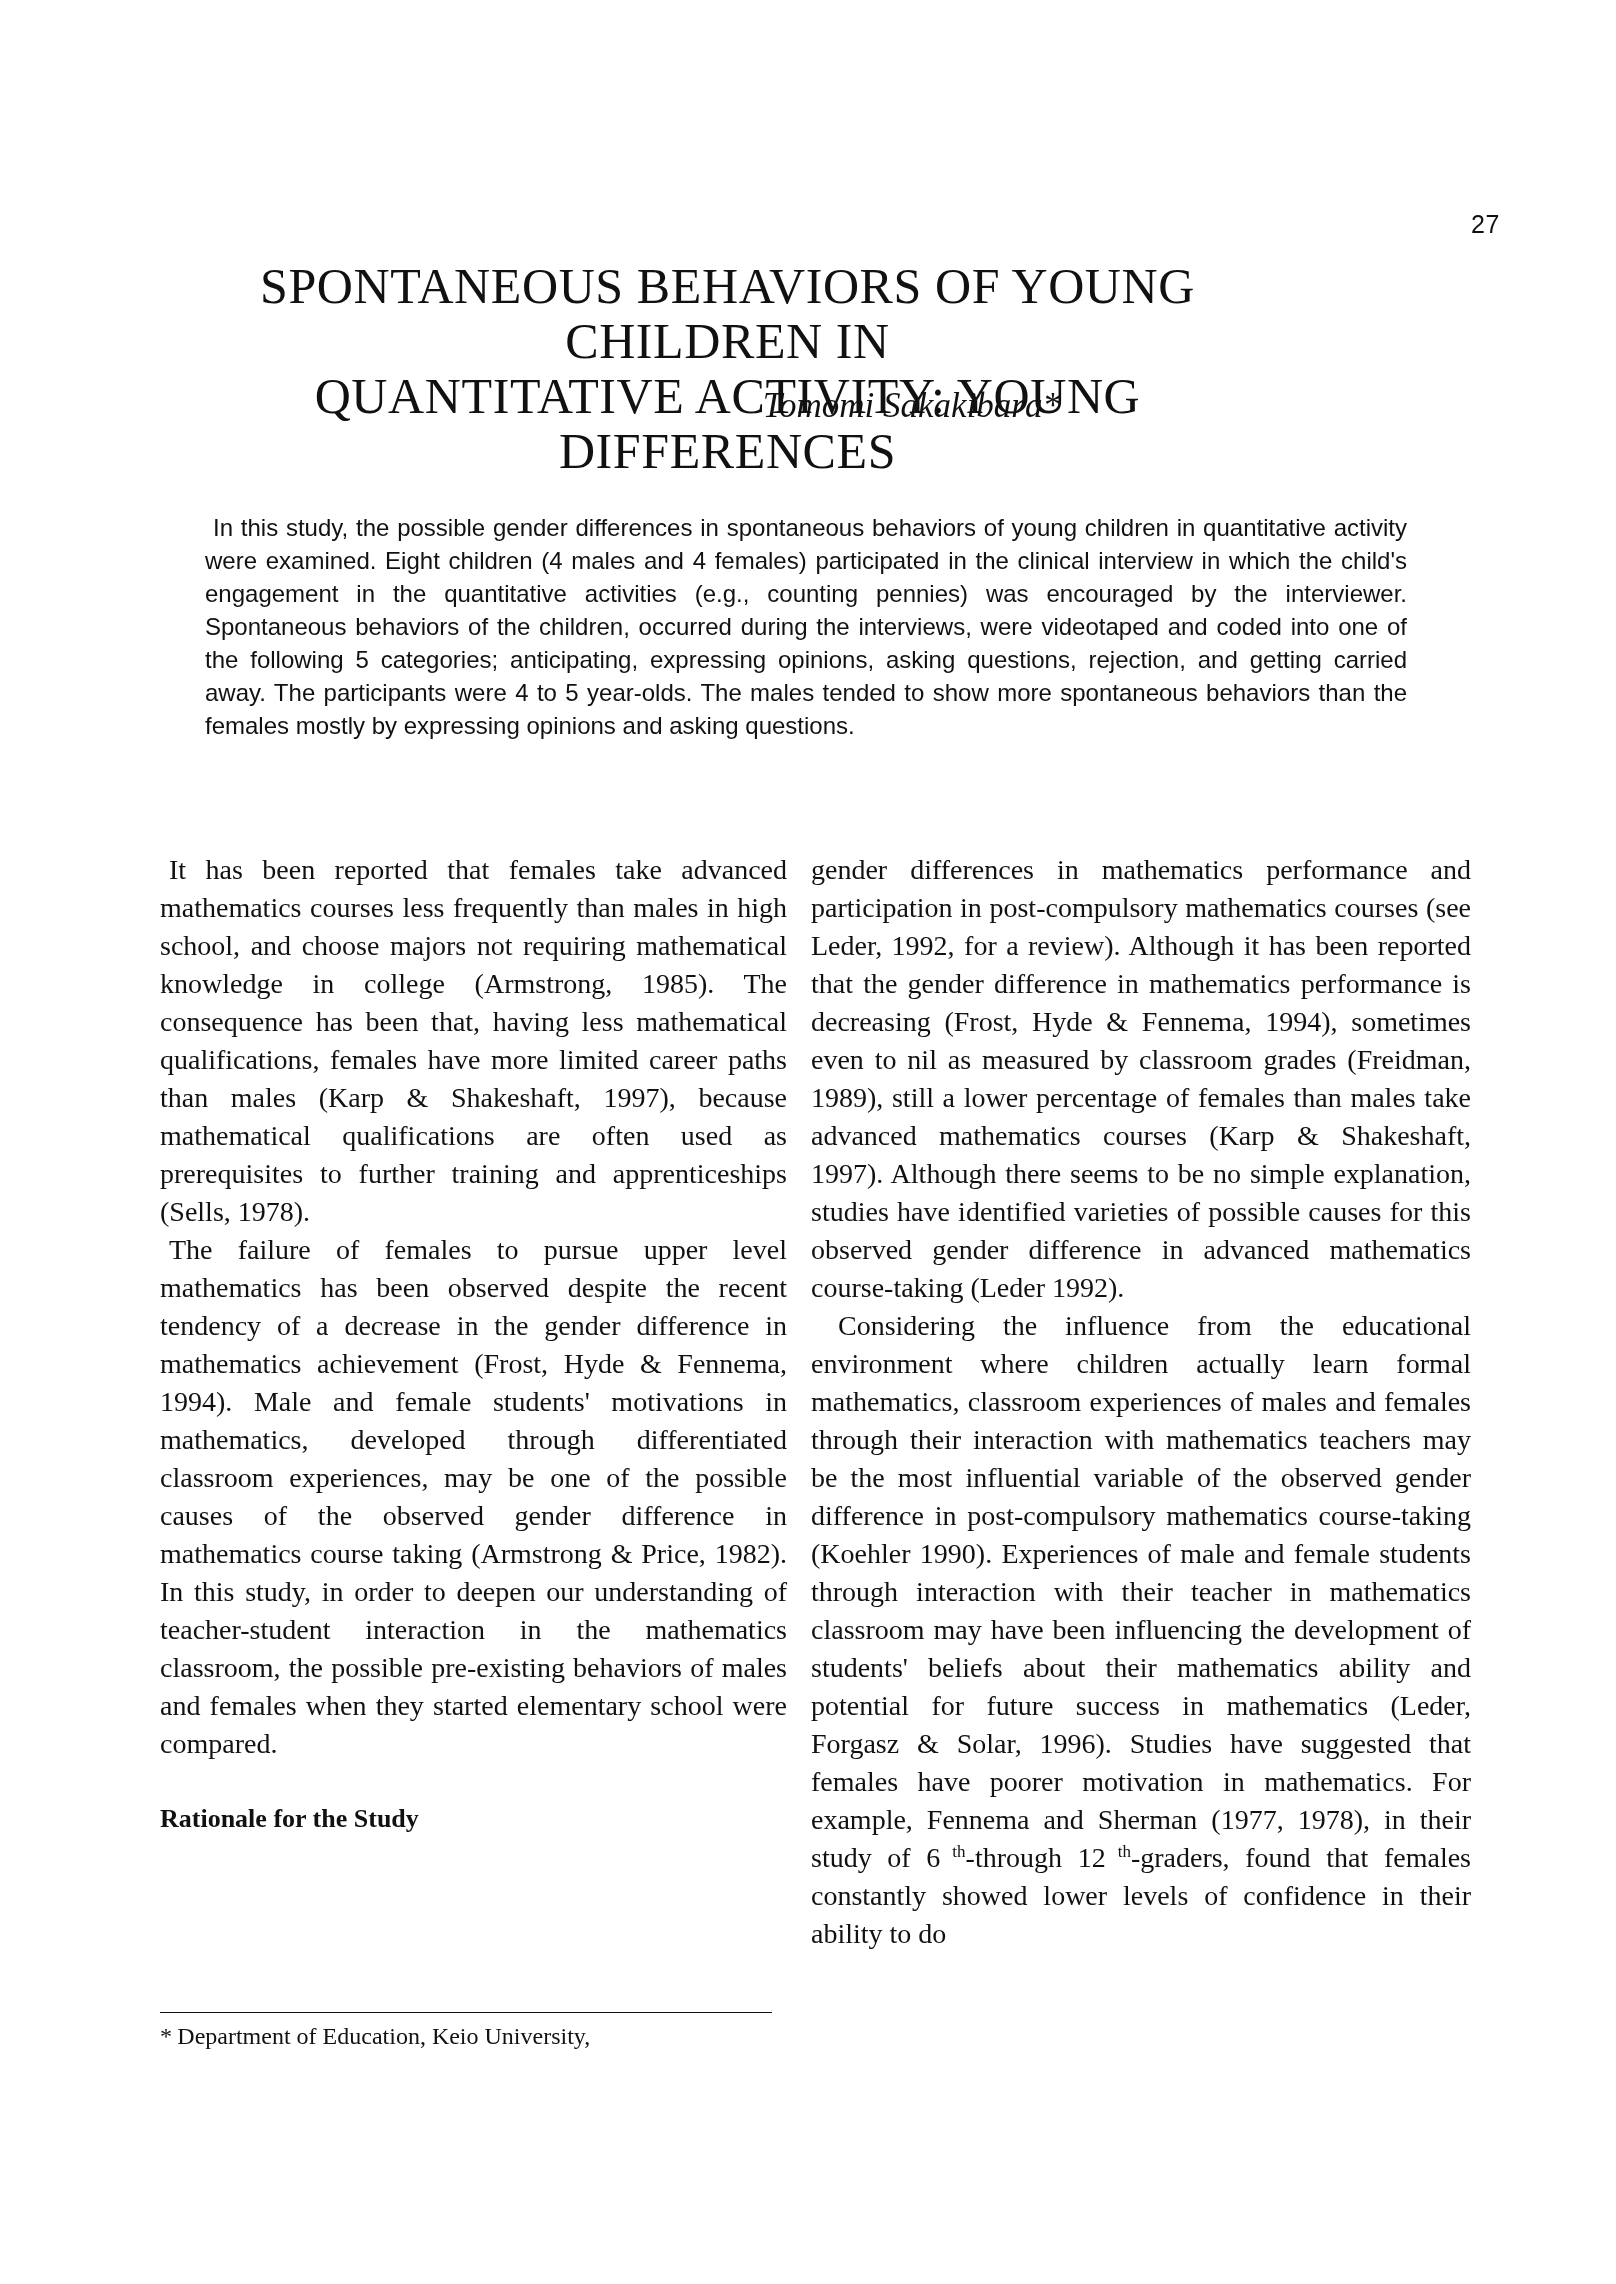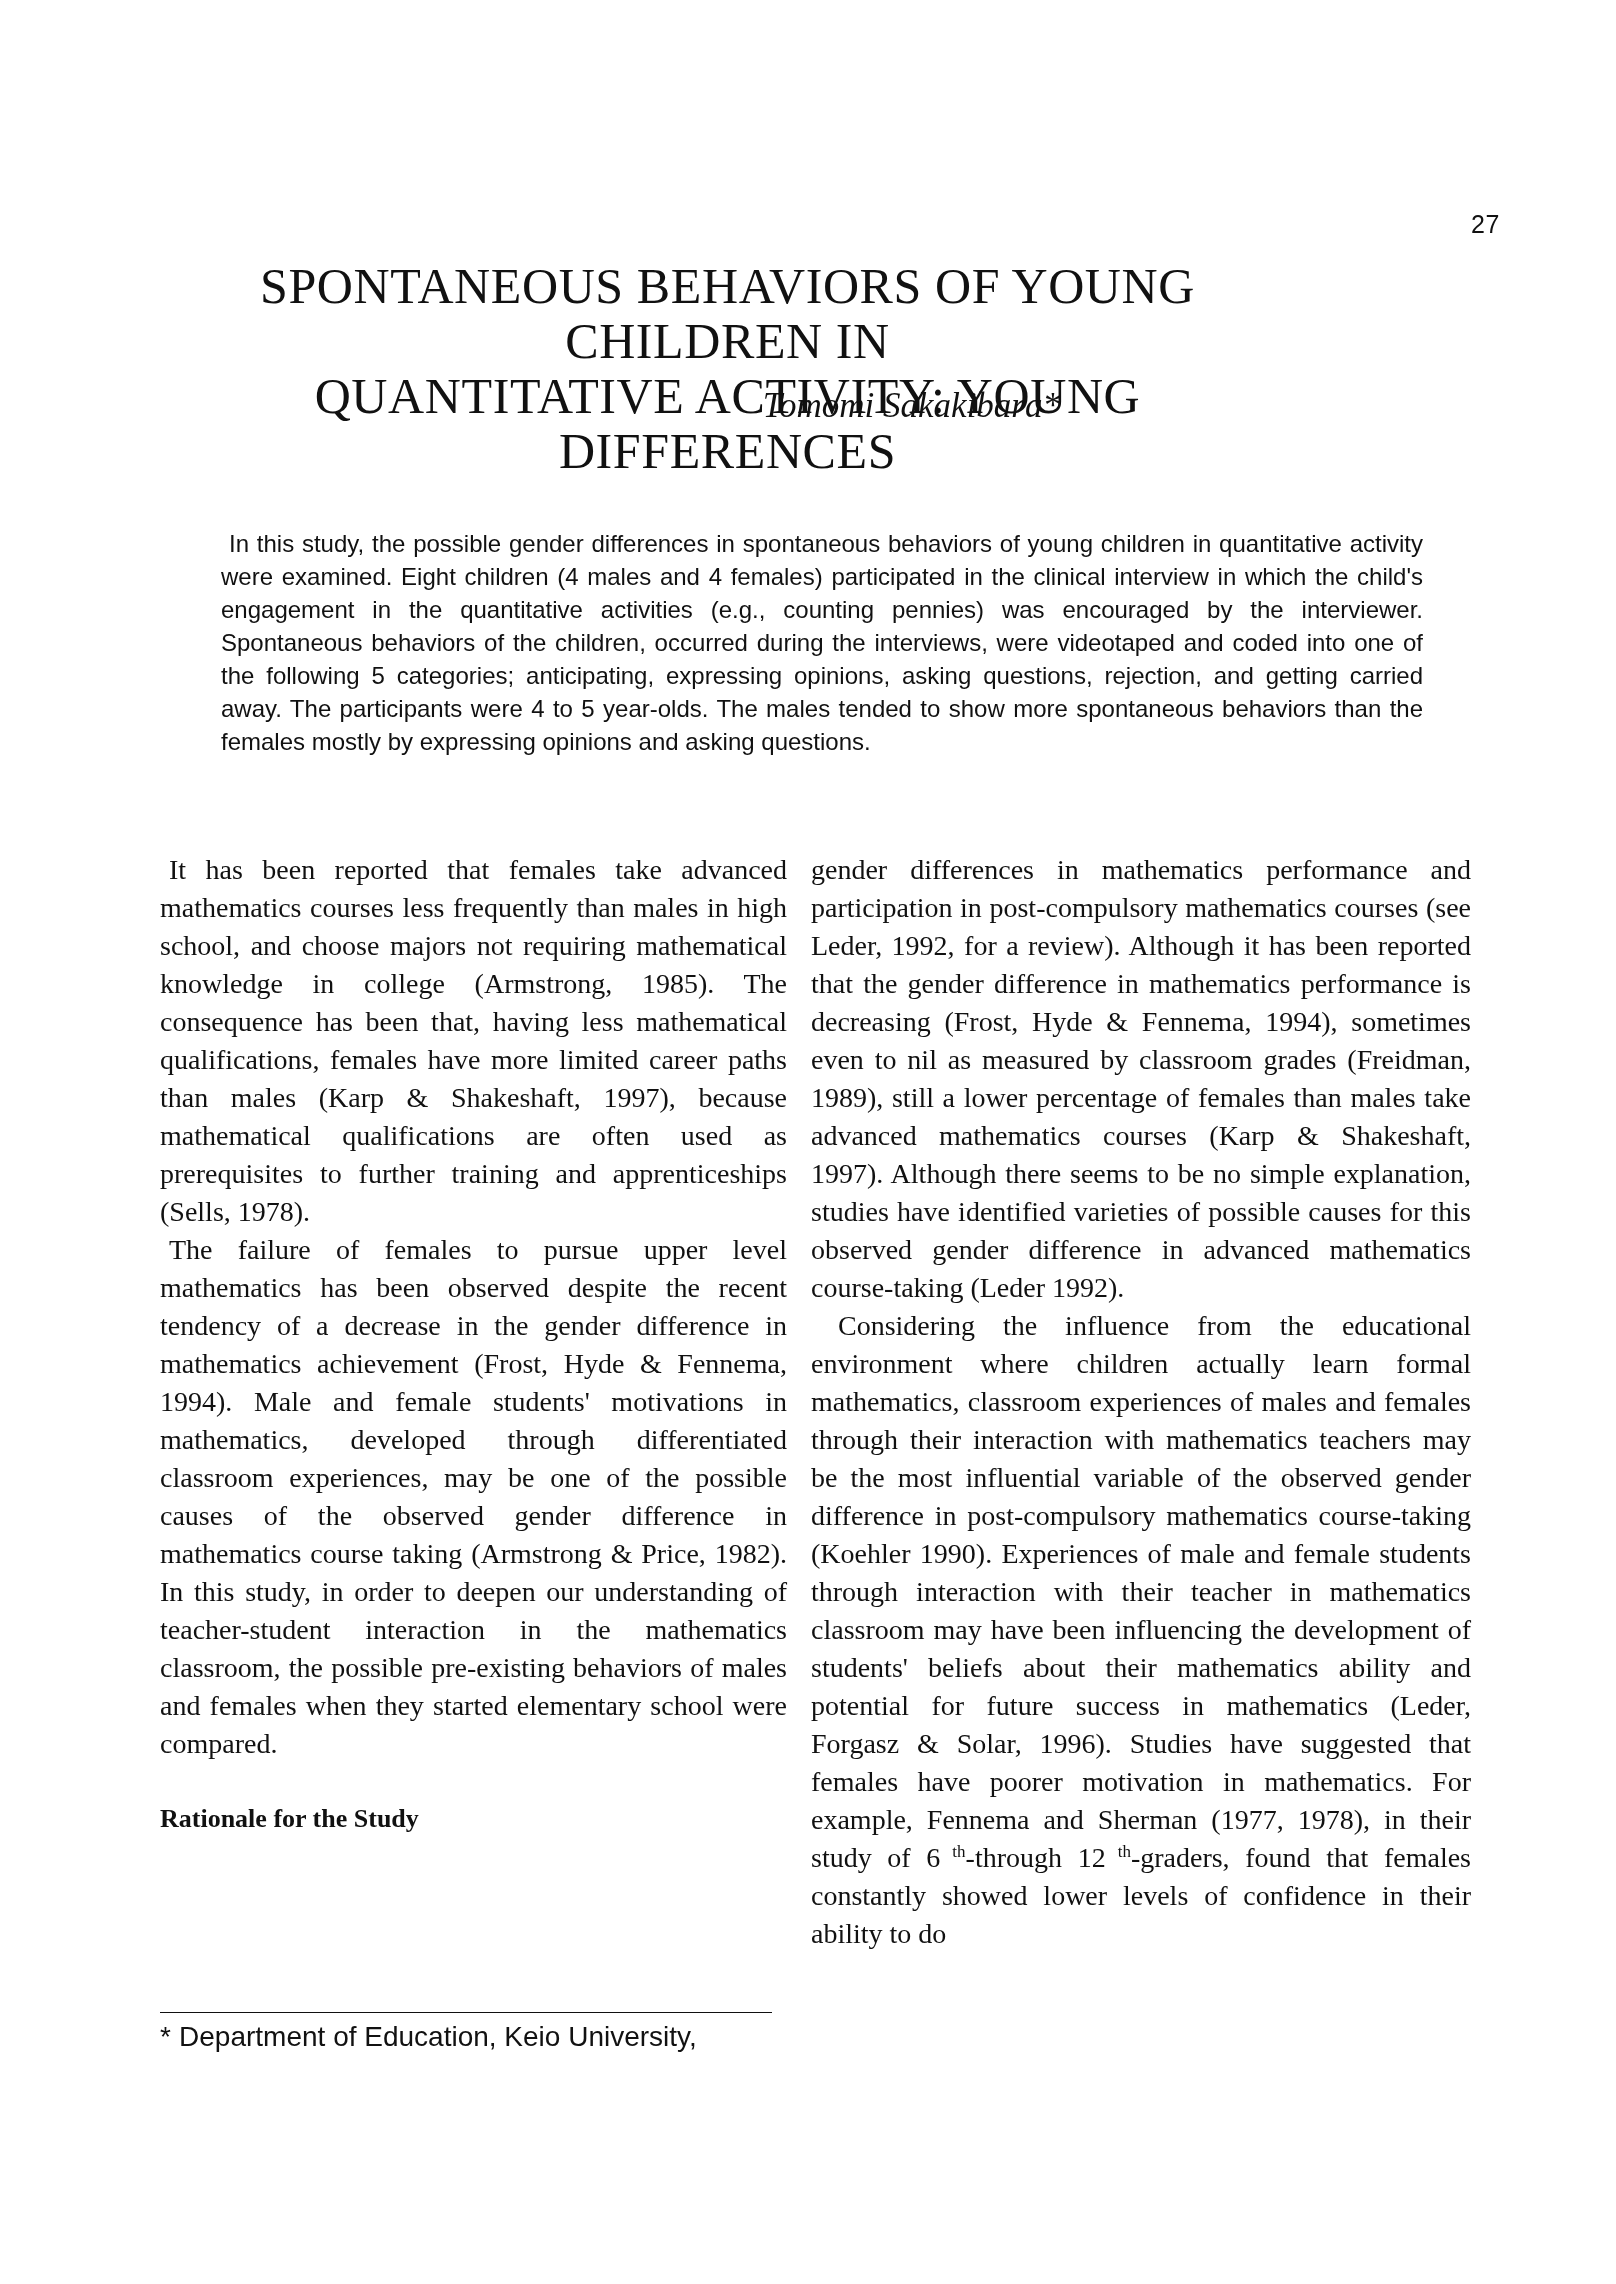--- a/index.html
+++ b/index.html
@@ -47,21 +47,21 @@
   .abstract {
     position: absolute;
     left: 205px;
     top: 511px;
     width: 1202px;
     font-family: "Liberation Sans", "DejaVu Sans", sans-serif;
     font-size: 24px;
     line-height: 33px;
     text-align: justify;
     text-indent: 8px;
-    margin: 16px;
+    margin: 0;
   }
   .column {
     position: absolute;
     top: 851px;
     font-size: 28px;
     line-height: 38px;
   }
   .col-left { left: 160px; width: 627px; }
   .col-right { left: 811px; width: 660px; }
   .column p {
@@ -84,22 +84,22 @@
     top: 2012px;
     width: 612px;
     height: 0;
     border-top: 1.7px solid #111111;
   }
   .footnote {
     position: absolute;
     left: 160px;
     top: 2021px;
     width: 621px;
-    font-family: Liberation Sans, sans-serif;
-    font-size: 28px;
+    font-family: Liberation Serif, serif;
+    font-size: 24px;
     line-height: 31px;
   }
   .footnote .mark { display: inline-block; width: 11.3px; }
   .footnote .line2 { padding-left: 12.4px; display: block; }
 </style>
 </head>
 <body>
 
 <div class="page-number">27</div>
 

